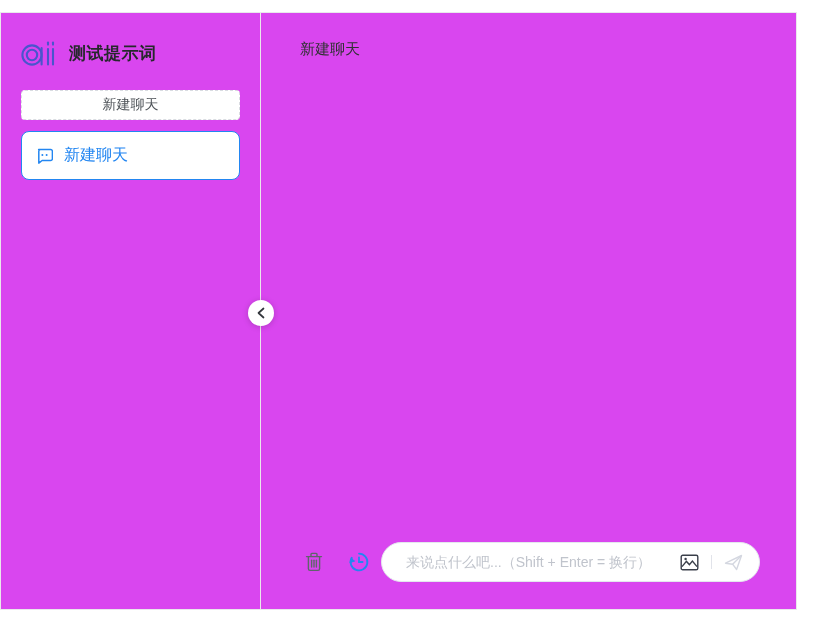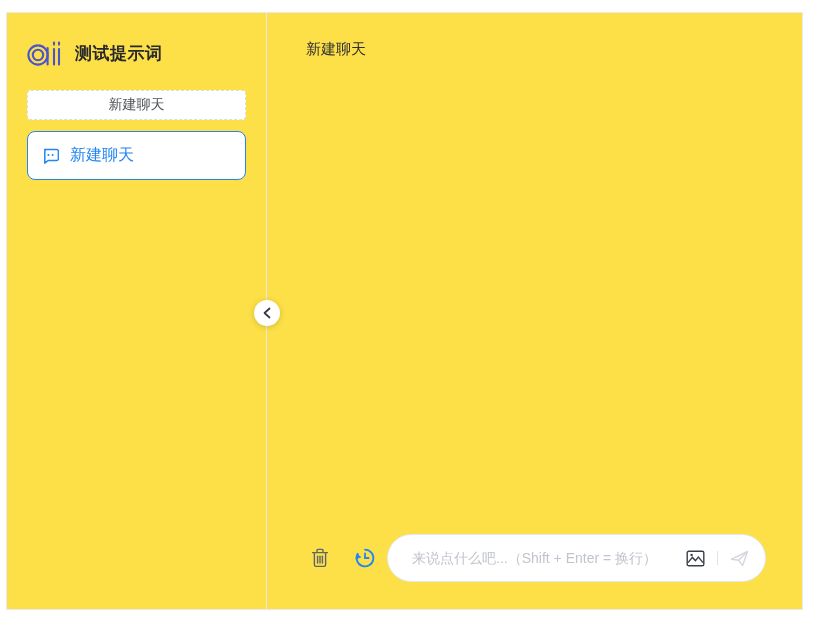--- a/index.html
+++ b/index.html
@@ -1,23 +1,23 @@
 <!DOCTYPE html>
 <html><head>
 <meta charset="utf-8">
 <style>
   * { margin: 0; padding: 0; box-sizing: border-box; }
   html, body { width: 818px; height: 621px; background: #ffffff;
     font-family: "Liberation Sans", "DejaVu Sans", sans-serif; }
 
   .frame {
-    position: absolute; left: 6px; top: 12px;
+    position: absolute; left: 0; top: 12px;
     width: 797px; height: 598px;
     border: 1px solid #e9e9eb;
-    display: flex; background: #fde047;
+    display: flex; background: #d946ef;
   }
 
   
   .sidebar {
     width: 260px; flex: 0 0 260px;
     border-right: 1px solid #e9e9eb;
     padding: 26px 20px 20px 20px;
     position: relative;
   }
   .brand { display: flex; align-items: center; gap: 12px; height: 28px; }
@@ -63,21 +63,21 @@
   }
   .icon-btn {
     background: none; border: none; cursor: pointer;
     display: flex; align-items: center; justify-content: center;
     padding: 0;
   }
   .icon-btn.trash { margin-right: 25px; }
   .icon-btn.history { margin-right: 11px; }
 
   .input-pill {
-    flex: 1; height: 48px;
+    flex: 1; height: 40px;
     border: 1px solid #e4e7ee; border-radius: 25px;
     display: flex; align-items: center;
     padding: 0 16px 0 24px; background: #fff;
   }
   .input-pill input {
     flex: 1; border: none; outline: none;
     font-size: 14px; color: #303133; background: transparent;
     font-family: inherit; min-width: 0;
   }
   .input-pill input::placeholder { color: #c0c4cc; }

